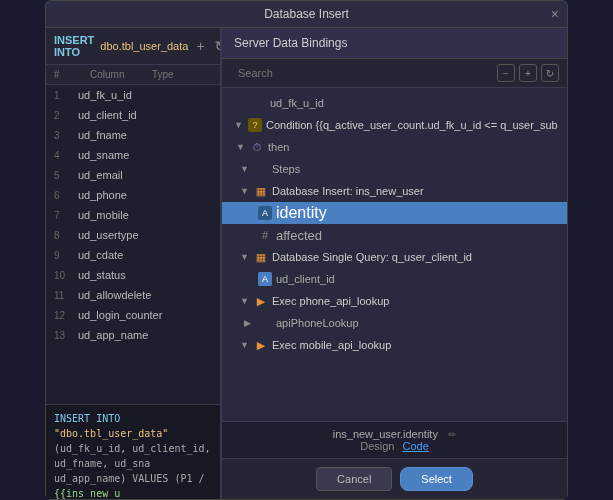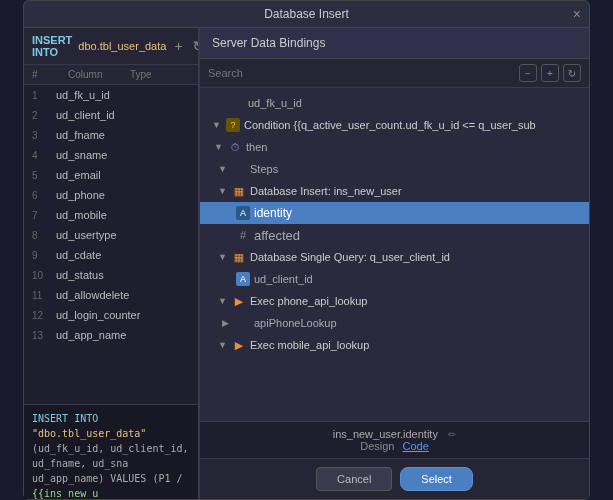--- a/index.html
+++ b/index.html
@@ -10,21 +10,21 @@
       color: #ccc;
       display: flex;
       align-items: center;
       justify-content: center;
       width: 613px;
       height: 500px;
       overflow: hidden;
     }
 
     .outer-window {
-      width: 567px;
+      width: 523px;
       height: 500px;
       background: #0c4a6e;
       border: 1px solid #444;
       border-radius: 6px;
       display: flex;
       flex-direction: column;
       position: relative;
     }
 
     .title-bar {
@@ -176,20 +176,21 @@
       gap: 6px;
     }
 
     .search-input {
       flex: 1;
       background: none;
       border: none;
       color: #aaa;
       font-size: 11px;
       outline: none;
+      margin-left: 8px;
     }
 
     .search-icons {
       display: flex;
       gap: 4px;
       color: #777;
     }
     .search-icon-btn {
       background: none;
       border: 1px solid #555;
@@ -426,21 +427,21 @@
             <div class="tree-item">
       <span style="display:inline-block;width:10px;flex-shrink:0"></span>
       <span style="width:12px;color:#888;font-size:9px;flex-shrink:0;margin-right:2px">▼</span>
       <span style="color:#e8903a;margin-right:4px;font-size:11px;flex-shrink:0;width:14px;text-align:center">▦</span>
       <span style="font-size:11px;color:#ccc;overflow:hidden;text-overflow:ellipsis;white-space:nowrap">Database Insert: ins_new_user</span>
     </div>
             <div class="tree-item selected">
       <span style="display:inline-block;width:14px;flex-shrink:0"></span>
       <span style="width:12px;color:#888;font-size:9px;flex-shrink:0;margin-right:2px"></span>
       <span style="background:#2a5a8a;color:#fff;border-radius:2px;font-size:9px;width:14px;height:14px;display:inline-flex;align-items:center;justify-content:center;margin-right:4px;flex-shrink:0">A</span>
-      <span style="font-size:12px;color:#fff;overflow:hidden;text-overflow:ellipsis;white-space:nowrap">identity</span>
+      <span style="font-size:16px;color:#fff;overflow:hidden;text-overflow:ellipsis;white-space:nowrap">identity</span>
     </div>
             <div class="tree-item">
       <span style="display:inline-block;width:14px;flex-shrink:0"></span>
       <span style="width:12px;color:#888;font-size:9px;flex-shrink:0;margin-right:2px"></span>
       <span style="color:#888;margin-right:4px;font-size:11px;flex-shrink:0;width:14px;text-align:center">#</span>
       <span style="font-size:13px;color:#aaa;overflow:hidden;text-overflow:ellipsis;white-space:nowrap">affected</span>
     </div>
             <div class="tree-item">
       <span style="display:inline-block;width:10px;flex-shrink:0"></span>
       <span style="width:12px;color:#888;font-size:9px;flex-shrink:0;margin-right:2px">▼</span>

